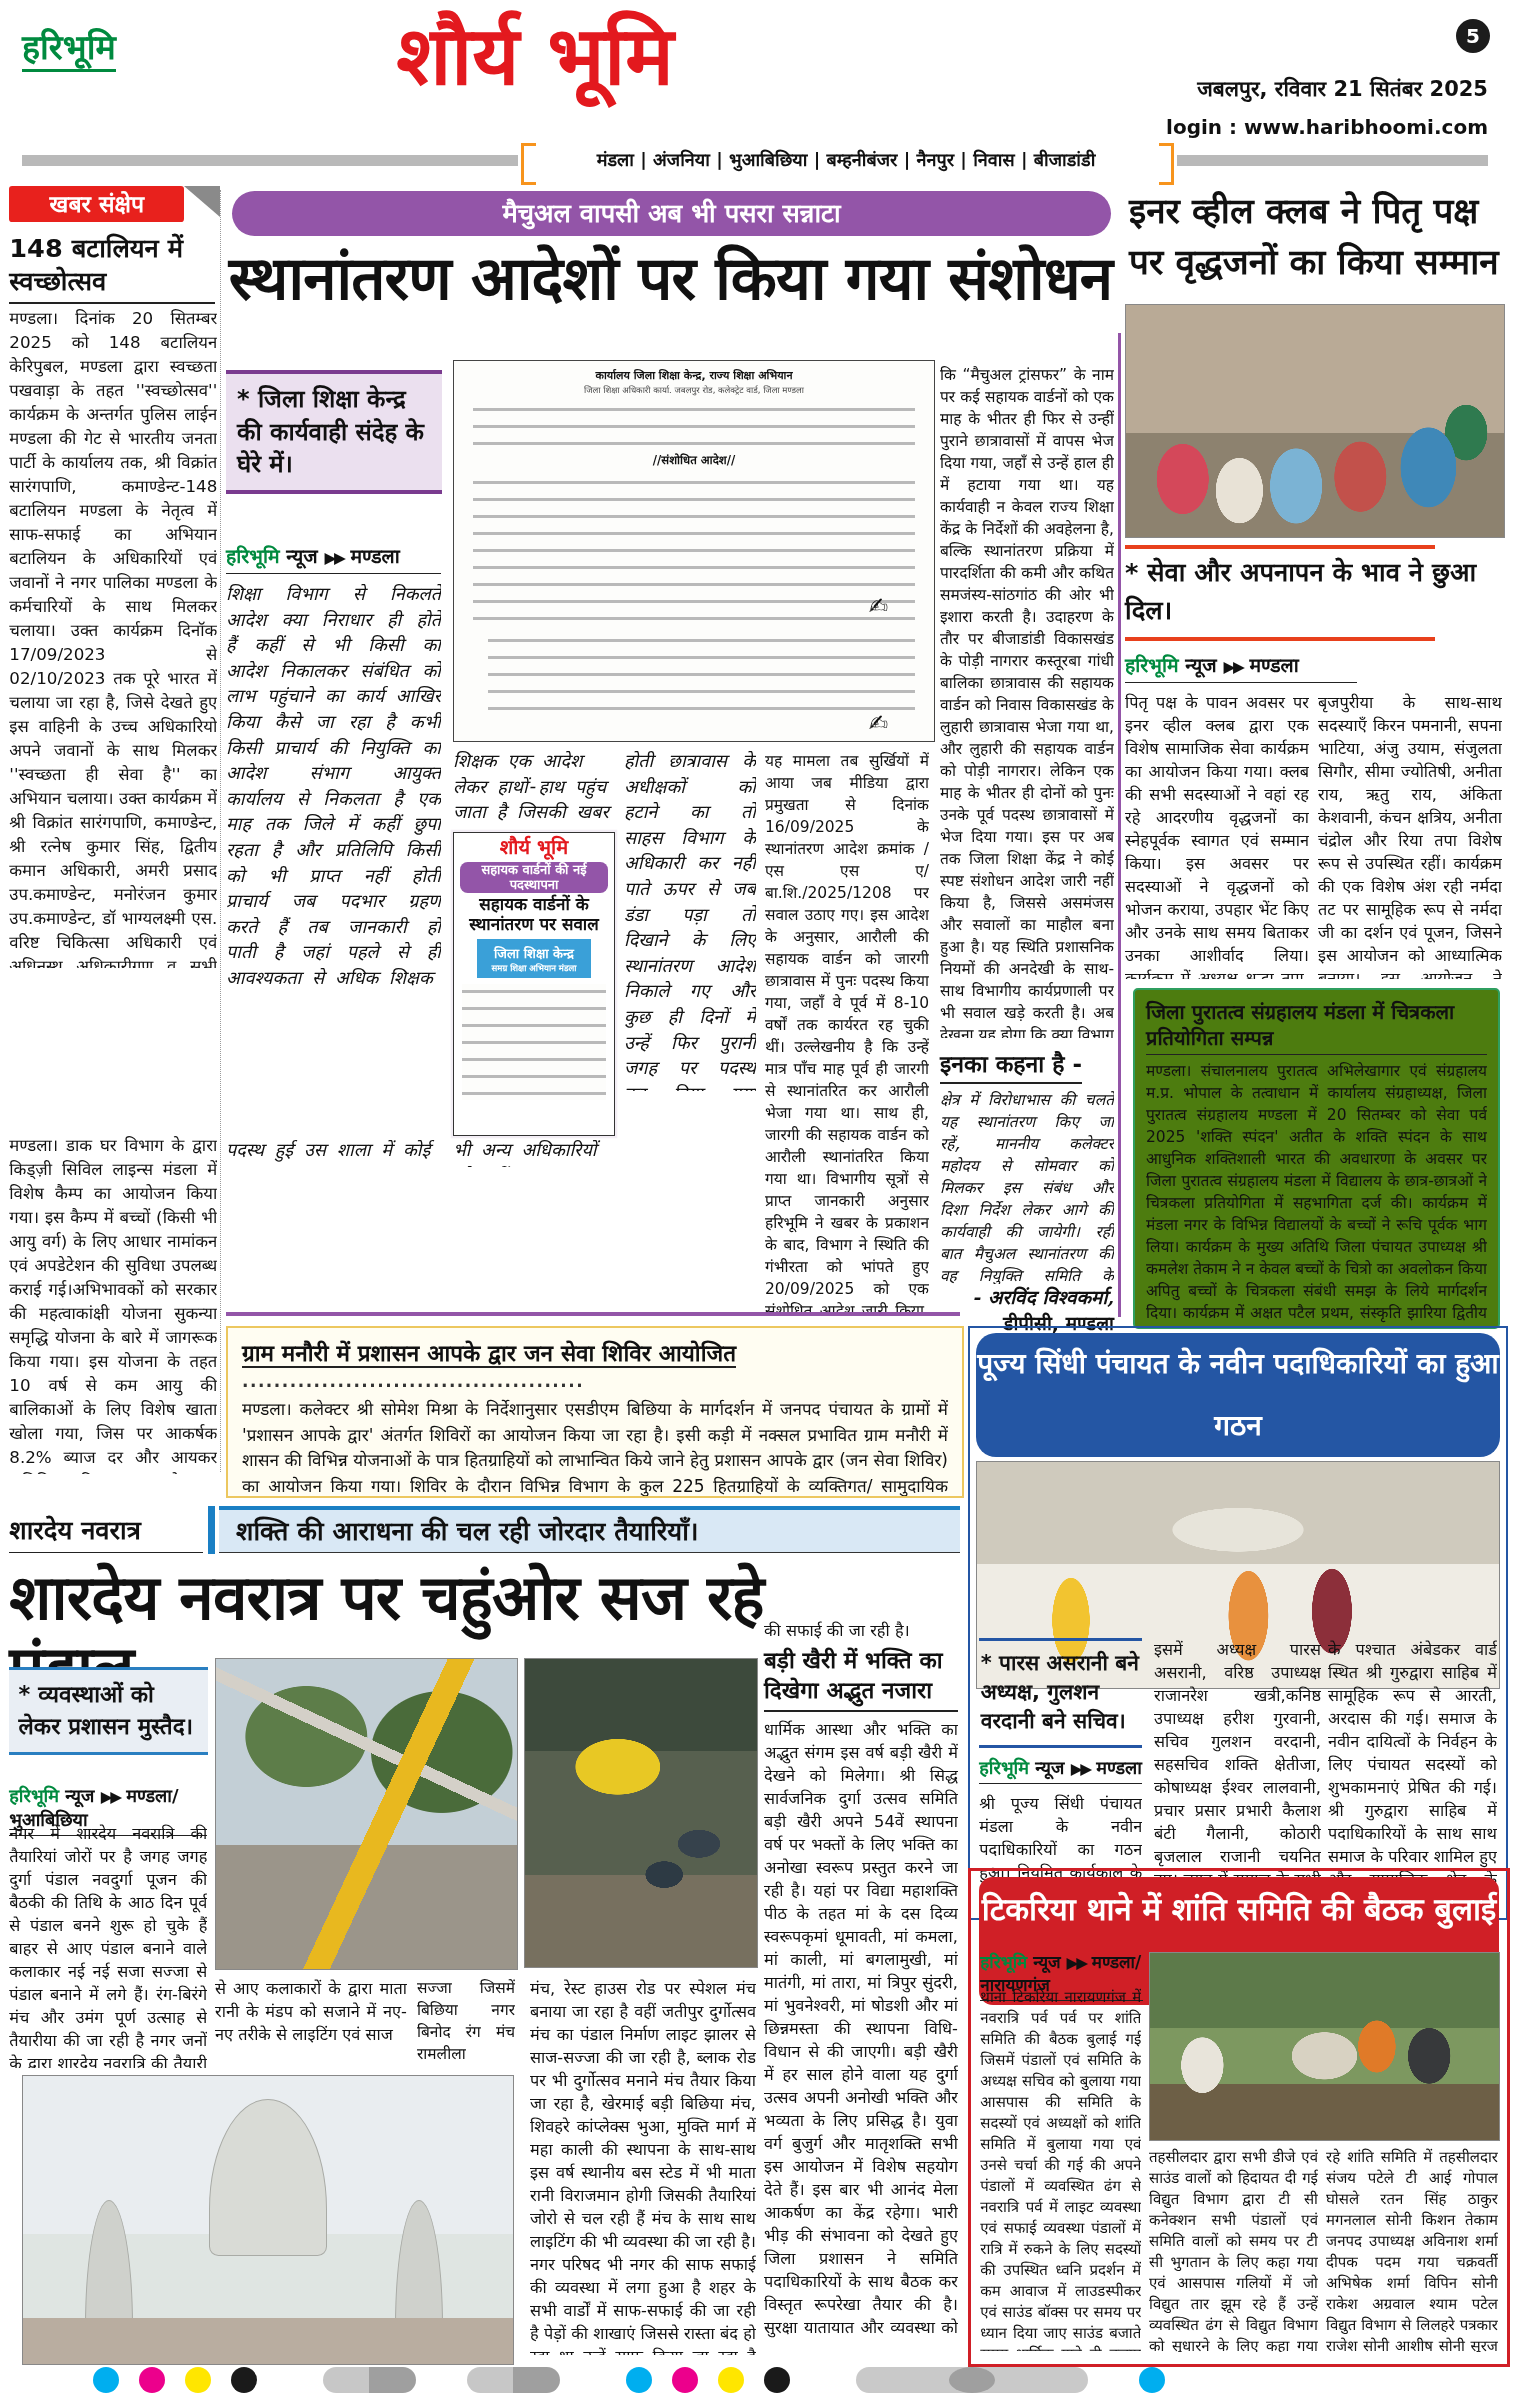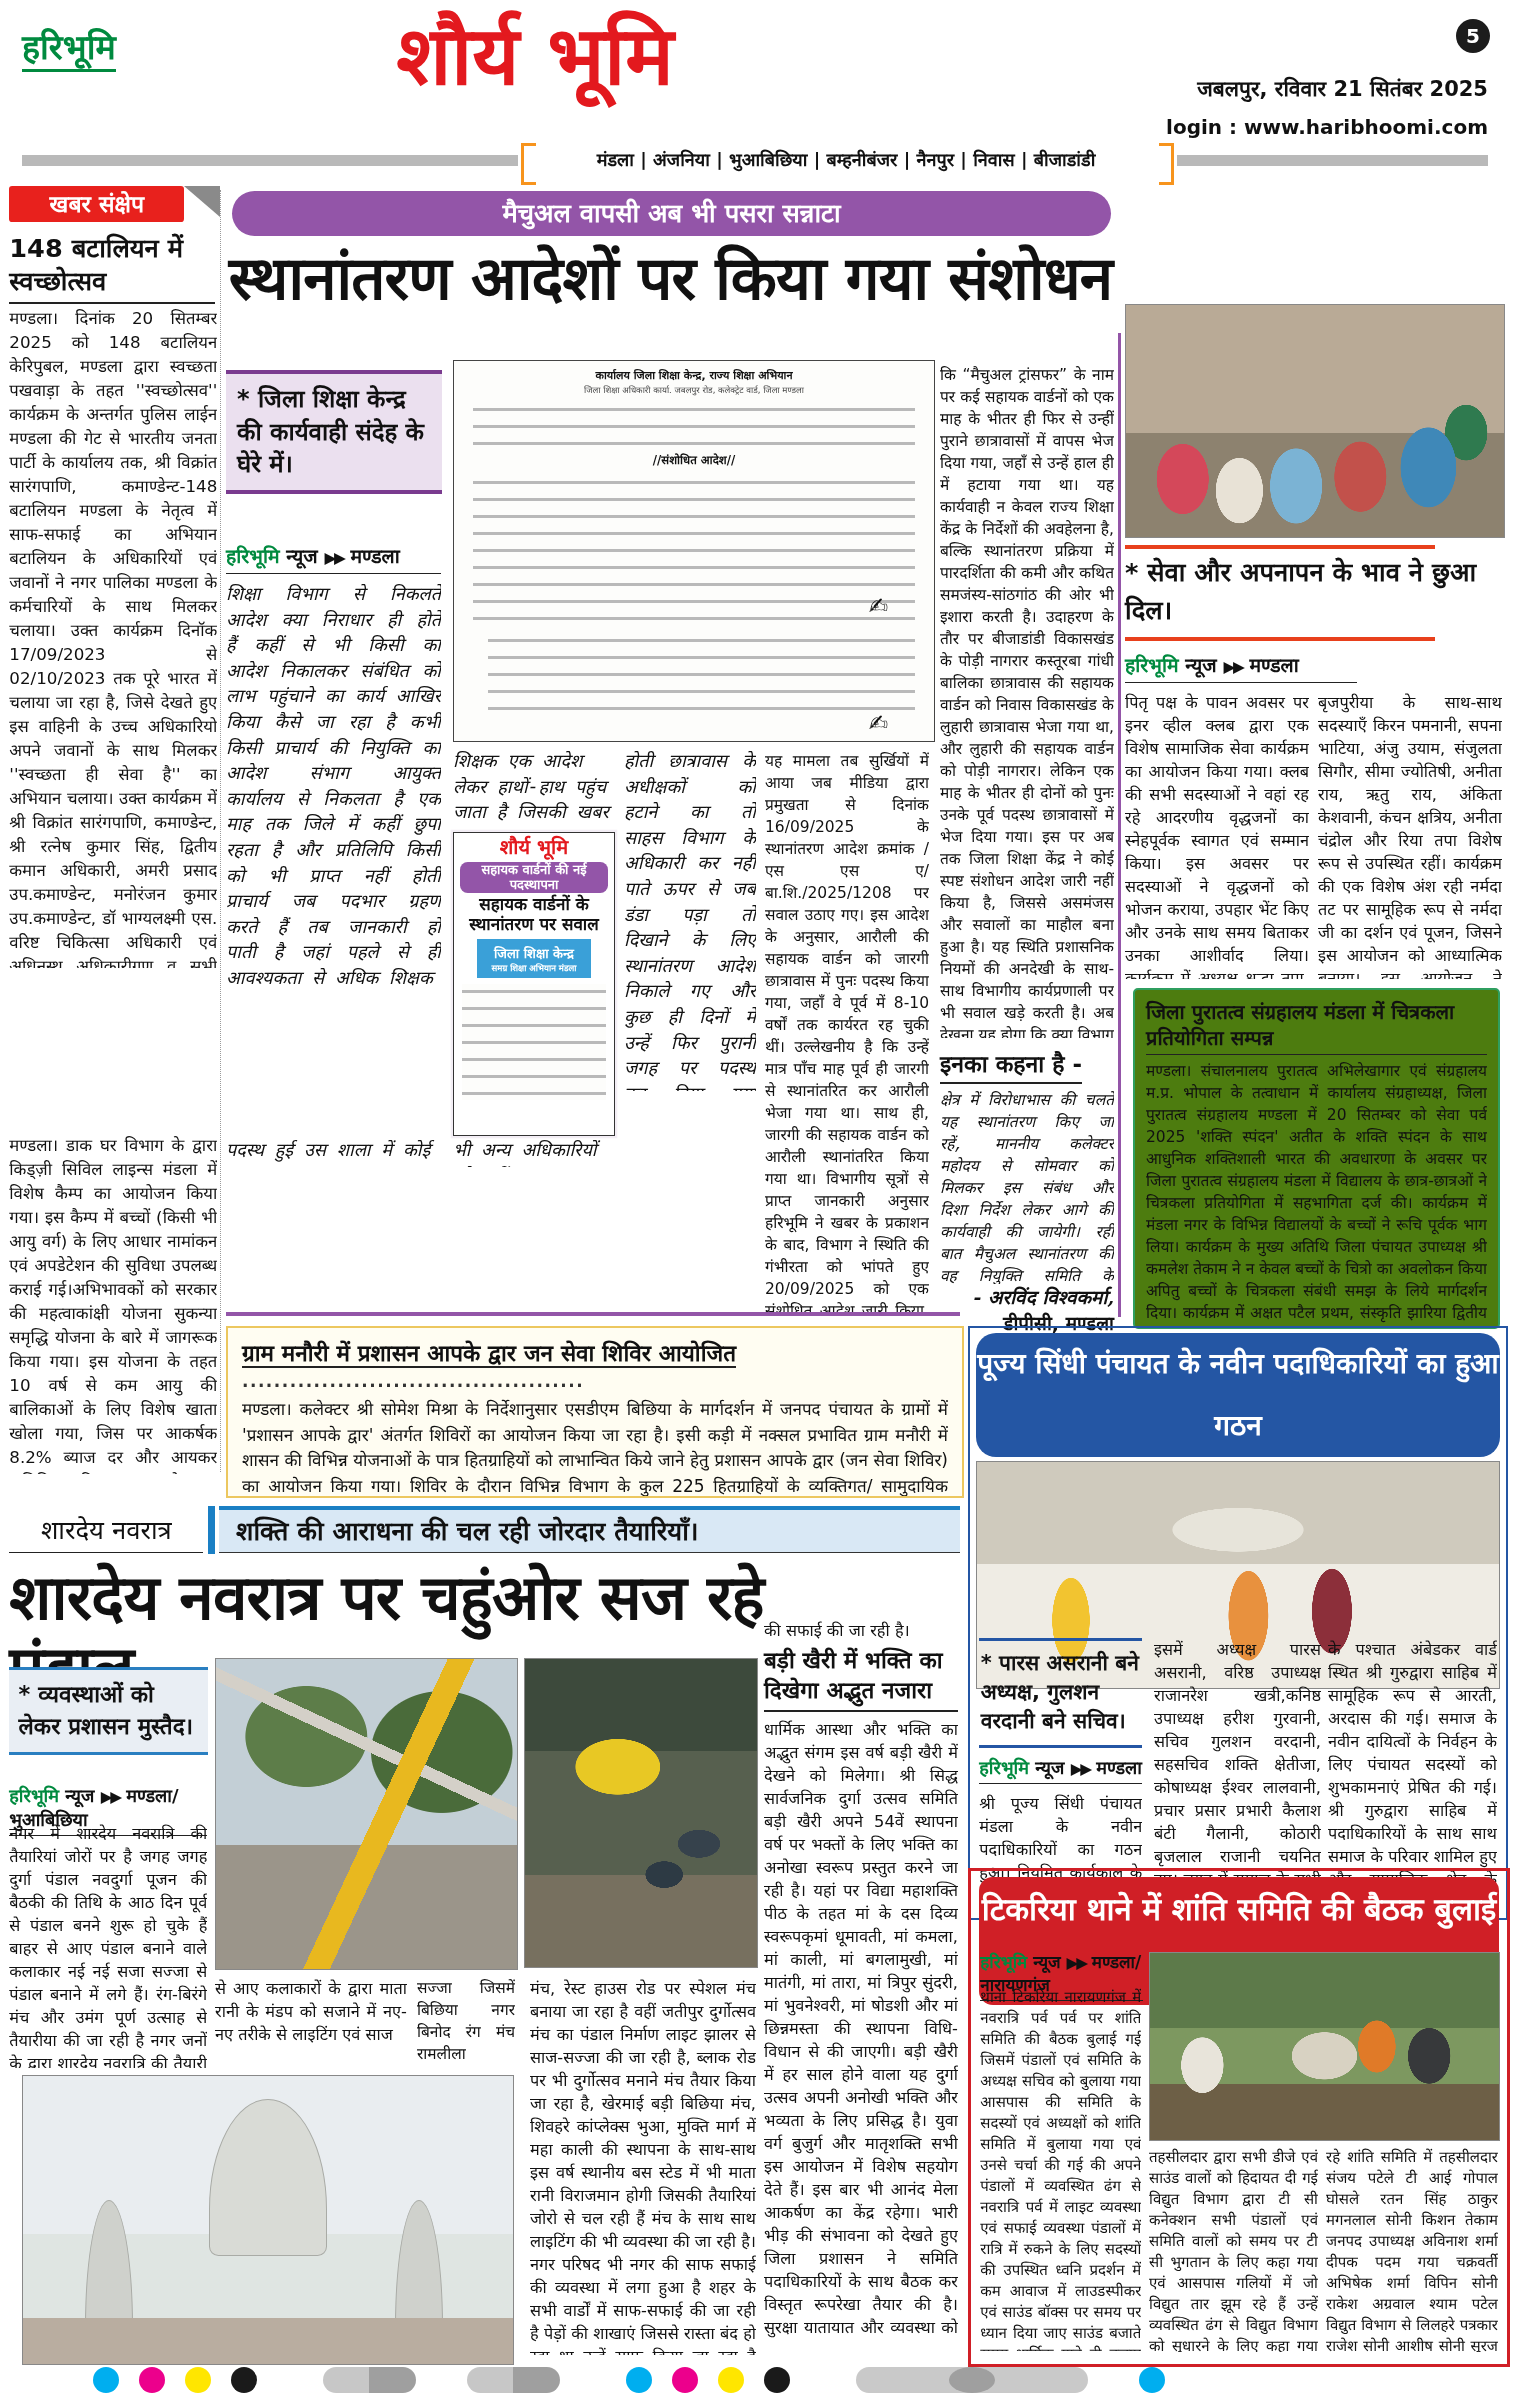--- a/index.html
+++ b/index.html
@@ -63,21 +63,21 @@
   .yellowbox{background:#fffdf2;border:2.3px solid #ecc75f;padding:9.3px 14px;}
   .camp-title{font-size:22.5px;font-weight:bold;border-bottom:2.3px solid #222;display:inline;line-height:1.5;}
   .camp-dots{font-size:17px;font-weight:bold;letter-spacing:1.5px;color:#333;}
   .camp-body{font-size:17px;line-height:25.6px;}
   
   .bluebox-border{border:2.3px solid #2456a4;}
   .blue-header{background:#2456a4;color:#fff;border-radius:20px;font-size:28px;font-weight:bold;
       text-align:center;line-height:62px;}
   .subhead-blue{font-size:21px;font-weight:bold;line-height:1.4;border-top:3.9px solid #2456a4;border-bottom:3.9px solid #2456a4;padding:7.7px 1.5px;}
   
-  .nav-kick-left{font-size:25.6px;font-weight:normal;text-align:center;line-height:43px;border-bottom:1.5px solid #222;}
+  .nav-kick-left{font-size:25.6px;font-weight:bold;line-height:43px;border-bottom:1.5px solid #222;}
   .nav-strip{background:#d9e8f5;border-top:4.6px solid #1a7fc4;border-bottom:1.5px solid #333;
       font-size:25.6px;font-weight:bold;line-height:42px;padding-left:17px;}
   .nav-div{background:#1a7fc4;}
   .headline-nav{font-size:62px;font-weight:bold;line-height:1.15;letter-spacing:-0.8px;}
   .subhead-bluegray{background:#e9eef4;border-top:3.9px solid #2a7fc1;border-bottom:3.9px solid #2a7fc1;
       font-size:22.5px;font-weight:bold;padding:9.3px 9.3px;line-height:1.4;}
   .khairi-title{font-size:22.5px;font-weight:bold;line-height:1.35;border-bottom:2.3px solid #222;padding-bottom:3.9px;}
   
   .redbox-border{border:3.1px solid #d01f26;}
   .red-header{background:#d01f26;color:#fff;border-radius:14px;font-size:31px;font-weight:bold;
@@ -193,20 +193,21 @@
   <div class="abs" style="left:940px;top:1047px;width:174px;">
     <div class="quote-head">इनका कहना है -</div>
     <div class="ital just clip" style="font-size:15.5px;line-height:22px;height:194px;margin-top:6.2px;">क्षेत्र में विरोधाभास की चलते यह स्थानांतरण किए जा रहें, माननीय कलेक्टर महोदय से सोमवार को मिलकर इस संबंध और दिशा निर्देश लेकर आगे की कार्यवाही की जायेगी। रही बात मैचुअल स्थानांतरण की वह नियुक्ति समिति के अनुमोदन के बाद ही किया गया है।</div>
     <div class="sign">- अरविंद विश्वकर्मा,</div>
     <div class="sign" style="font-style:normal;font-family:'DejaVu Sans',sans-serif;">डीपीसी, मण्डला</div>
   </div>
 
   <div class="abs vline-purple" style="left:1118px;top:333px;width:3.1px;height:984px;"></div>
   <div class="abs hline-purple" style="left:226px;top:1312px;width:734px;height:3.9px;"></div>
 
+  <div class="abs headline-lg" style="left:1129px;top:186px;width:372px;">इनर व्हील क्लब ने पितृ पक्ष पर वृद्धजनों का किया सम्मान</div>
   <div class="abs photo ph-wheel" style="left:1125px;top:304px;width:378px;height:232px;"></div>
   <div class="abs redrule" style="left:1125px;top:545px;width:310px;"></div>
   <div class="abs subhead-plain" style="left:1125px;top:553px;width:372px;">* सेवा और अपनापन के भाव ने छुआ दिल।</div>
   <div class="abs redrule" style="left:1125px;top:637px;width:310px;"></div>
   <div class="abs byline" style="left:1125px;top:651px;width:232px;">
     <span class="hb">हरिभूमि</span>
     <span>न्यूज</span>
     <span class="arr">▶▶</span>
     <span>मण्डला</span>
   </div>

